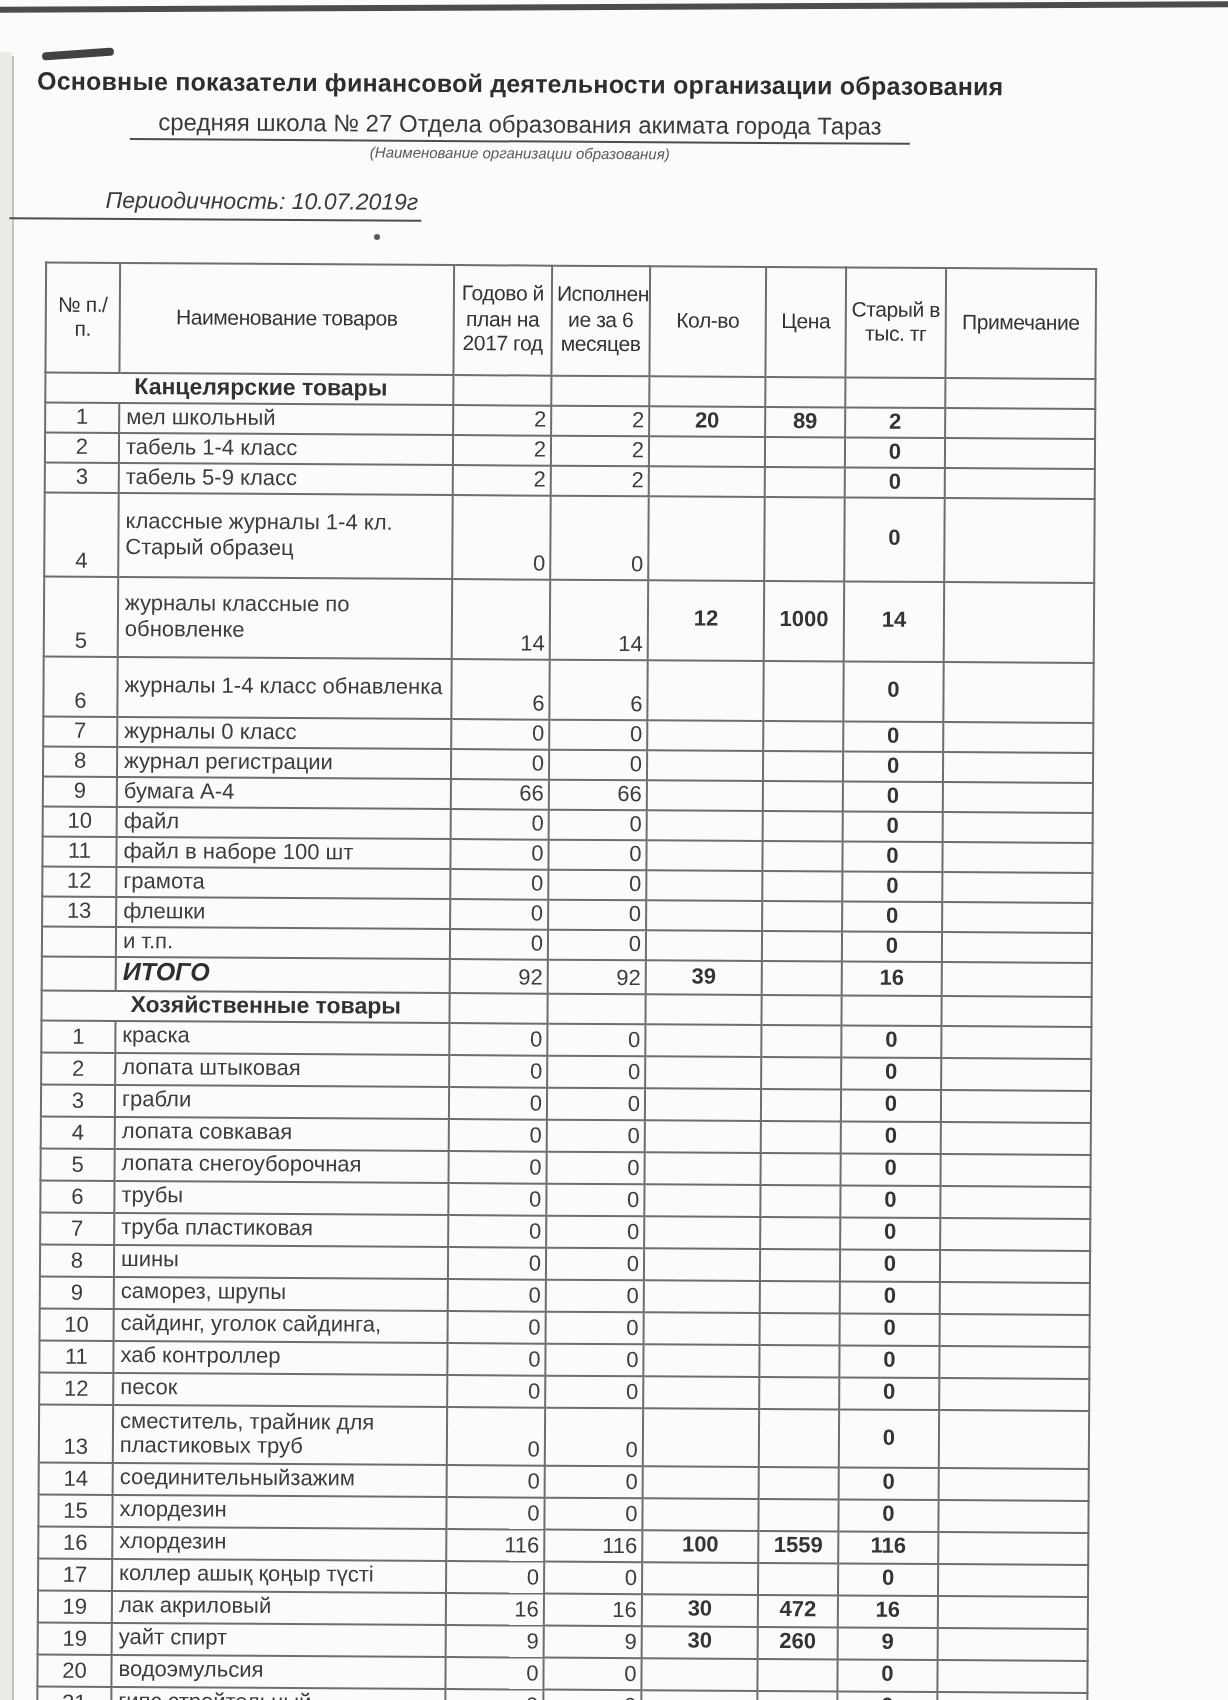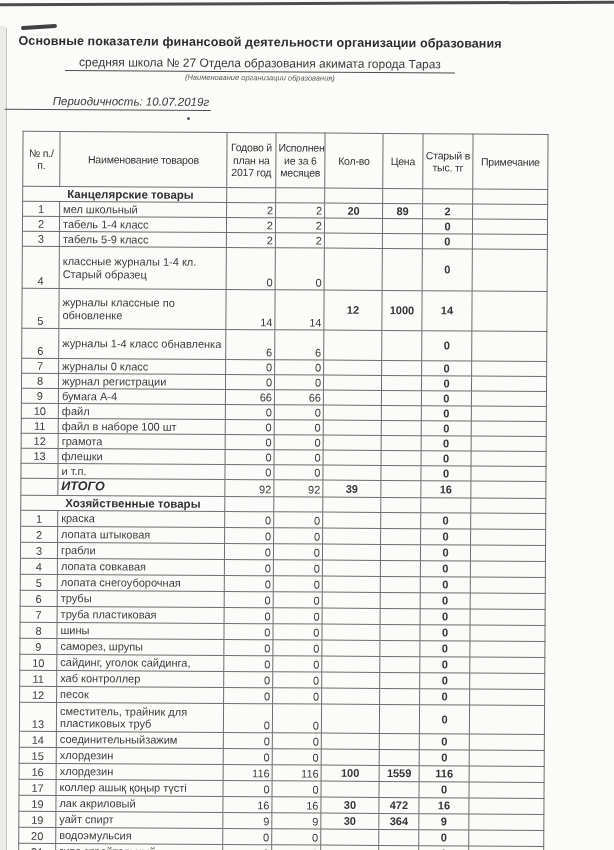--- a/index.html
+++ b/index.html
@@ -443,21 +443,21 @@
             <td class="c-price">472</td>
             <td class="c-sum">16</td>
             <td class="c-note"></td>
           </tr>
           <tr class="data-row sec-1">
             <td class="c-num">19</td>
             <td class="c-name">уайт спирт</td>
             <td class="c-plan">9</td>
             <td class="c-exec">9</td>
             <td class="c-qty">30</td>
-            <td class="c-price">364</td>
+            <td class="c-price">260</td>
             <td class="c-sum">9</td>
             <td class="c-note"></td>
           </tr>
           <tr class="data-row sec-1">
             <td class="c-num">20</td>
             <td class="c-name">водоэмульсия</td>
             <td class="c-plan">0</td>
             <td class="c-exec">0</td>
             <td class="c-qty"></td>
             <td class="c-price"></td>

